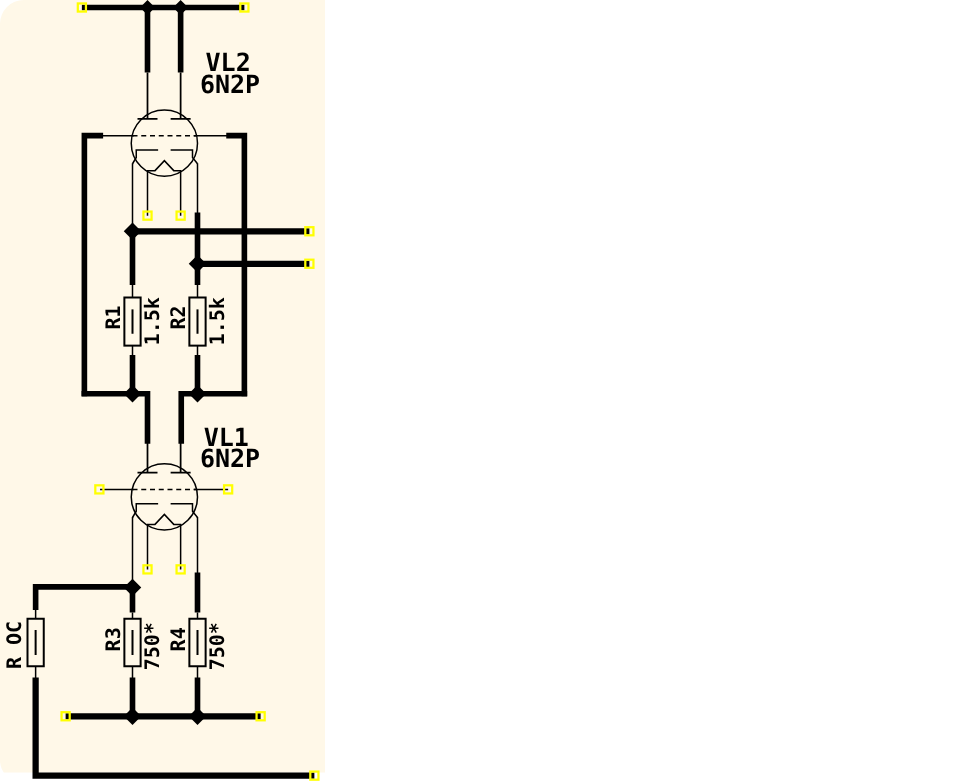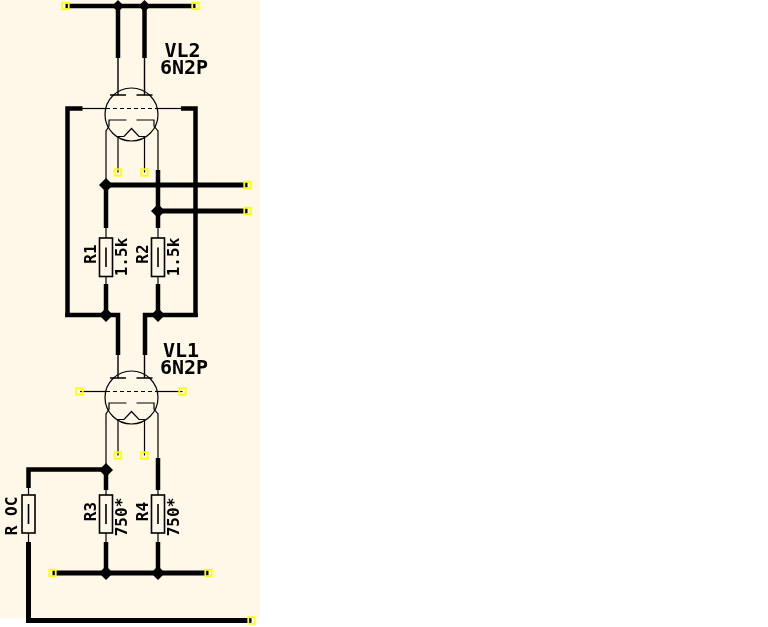--- a/index.html
+++ b/index.html
@@ -5,20 +5,21 @@
   html, body {
     margin: 0; padding: 0;
     background: #ffffff;
     font-family: "DejaVu Sans Mono", "Liberation Mono", monospace;
   }
   .stage {
     position: relative;
     width: 768px; height: 627px;
     background: #ffffff;
     overflow: hidden;
+    border-radius: 19px;
   }
   svg { display: block; }
   .canvas-bg { fill: var(--canvas-bg, #FFF8E8); }
   .w  { stroke: var(--wire, #000000); fill: none; }
   .w4 { stroke-width: 4.5; }
   .w5 { stroke-width: 5; }
   .w1 { stroke-width: 1.2; }
   .dot { fill: var(--junction, #000000); stroke: none; }
   .pin { fill: none; stroke: var(--pin-marker, #FFFF00); stroke-width: 1.8; }
   .rbody { fill: var(--canvas-bg, #FFF8E8); stroke: var(--wire, #000000); stroke-width: 1.6; }

